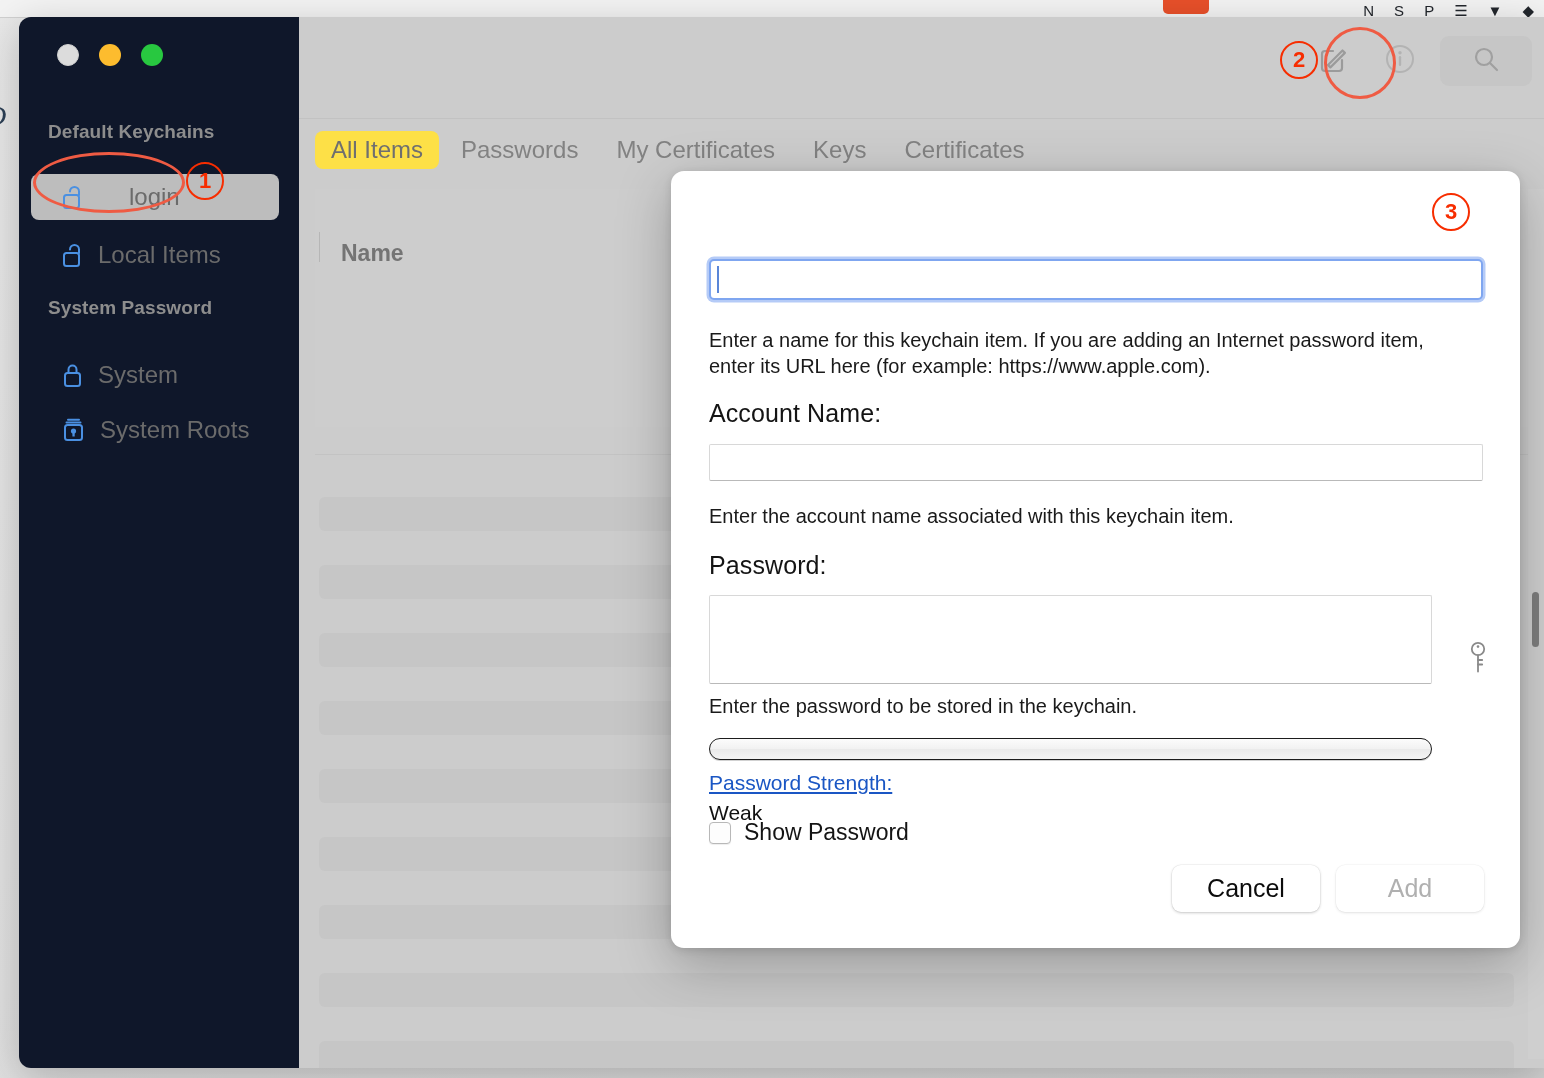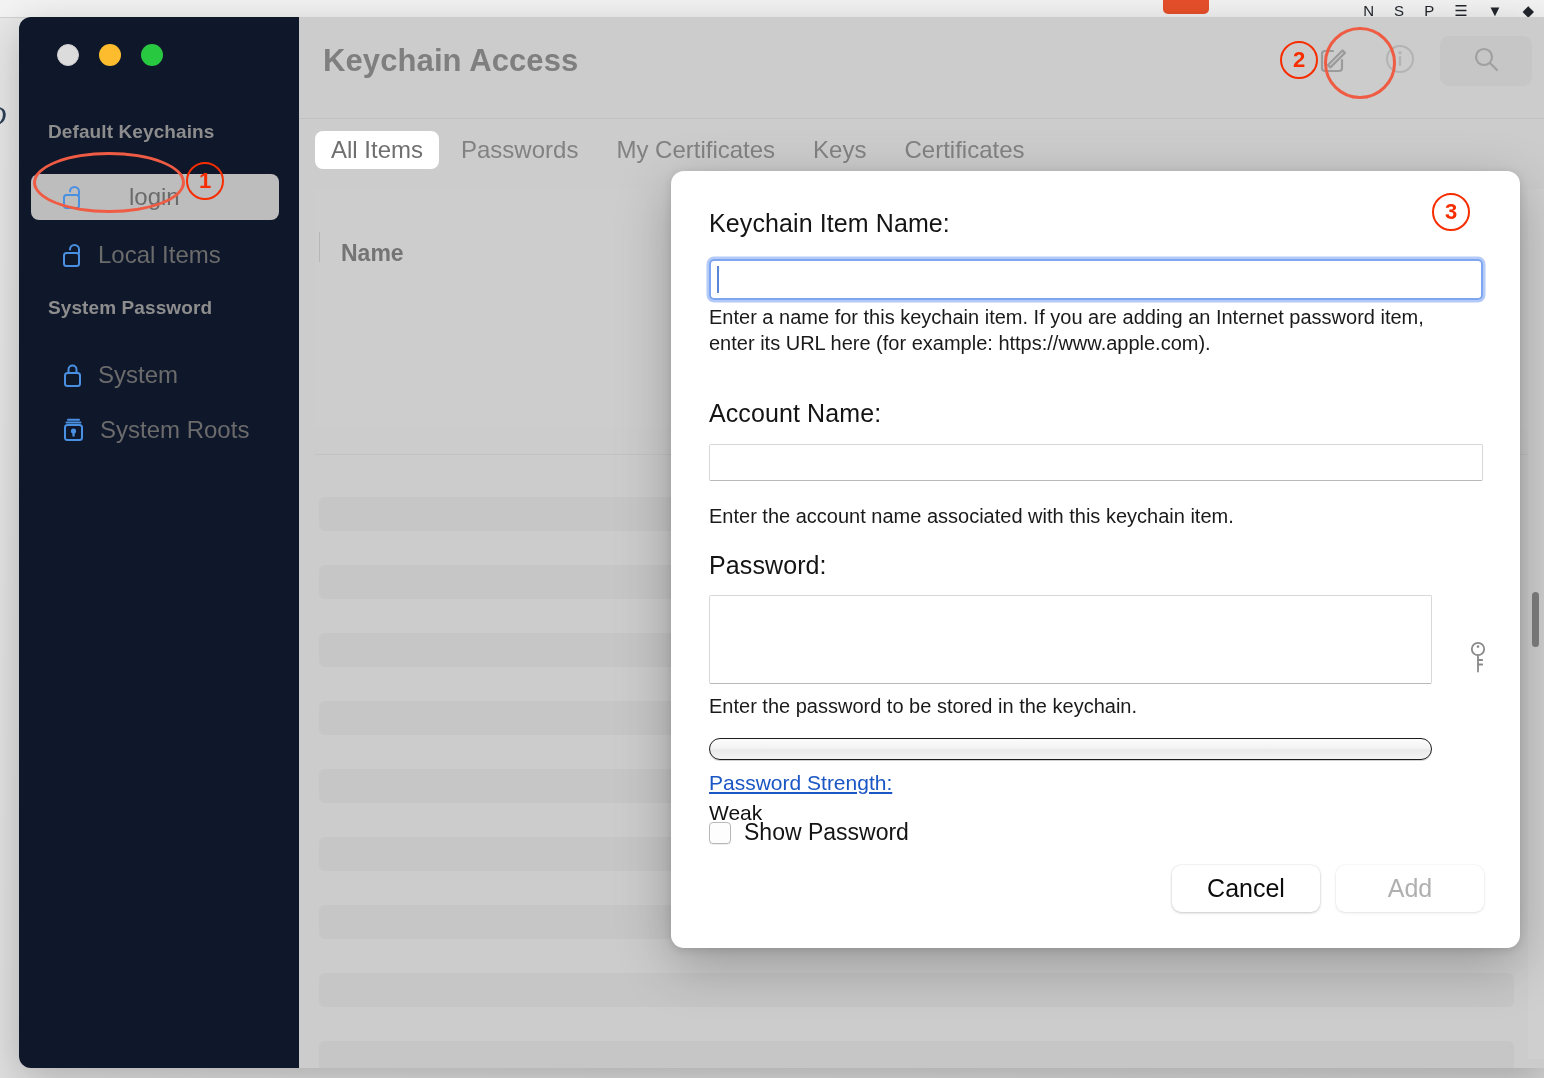--- a/index.html
+++ b/index.html
@@ -186,21 +186,21 @@
     gap: 6px;
   }
   .tab {
     font-size: 24px;
     color: #828282;
     padding: 7px 16px;
     border-radius: 8px;
     line-height: 1;
   }
   .tab.active {
-    background: #ffffff;
+    background: #fde047;
     color: #6f6f6f;
   }
 
   
   #list-header {
     position: absolute;
     left: 16px; top: 172px;
     width: 1213px;
     height: 238px;
     background: #cdcdcd;
@@ -539,21 +539,20 @@
             <circle cx="12.5" cy="14" r="2.6" fill="#4a90e2"></circle>
             <rect x="11.4" y="15" width="2.3" height="4.5" fill="#4a90e2"></rect>
           </svg>
         </span>
         <span class="sb-label">System Roots</span>
       </div>
     </div>
 
     <div id="content">
 
-      <div id="app-title">Keychain Access</div>
 
       <div class="toolbar-right">
         <div class="tb-btn">
           <span>
             <svg width="34" height="34" viewBox="0 0 34 34">
               <path d="M25 18 v8 a3 3 0 0 1-3 3 H8 a3 3 0 0 1-3-3 V12 a3 3 0 0 1 3-3 h8" fill="none" stroke="#9b9b9b" stroke-width="2.2" stroke-linecap="round"></path>
               <path d="M11 23 L25.5 8.5 l2.4 2.4 L13.4 25.4 Z" fill="none" stroke="#9b9b9b" stroke-width="2.2" stroke-linejoin="round"></path>
             </svg>
           </span>
         </div>
@@ -605,26 +604,25 @@
 
       <div class="right-edge-panel"></div>
       <div class="scroll-track">
         <div class="scroll-thumb"></div>
       </div>
     </div>
   </div>
 
   <div id="dialog">
 
-    <div class="dlg-label" style="top:38px">Keychain Item Name:</div>
 
     <input id="field-name" class="text-input" type="text" value="" style="">
     <div id="caret"></div>
 
-    <div class="dlg-help" style="top:133px">Enter a name for this keychain item. If you are adding an Internet password item, enter its URL here (for example: https://www.apple.com).</div>
+    <div class="dlg-help" style="top:156px">Enter a name for this keychain item. If you are adding an Internet password item, enter its URL here (for example: https://www.apple.com).</div>
 
     <div class="dlg-label" style="top:228px">Account Name:</div>
 
     <input id="field-account" class="text-input" type="text" value="" style="">
 
     <div class="dlg-help" style="top:332px">Enter the account name associated with this keychain item.</div>
 
     <div class="dlg-label" style="top:380px">Password:</div>
 
     <textarea id="field-password" class="text-input" style=""></textarea>

